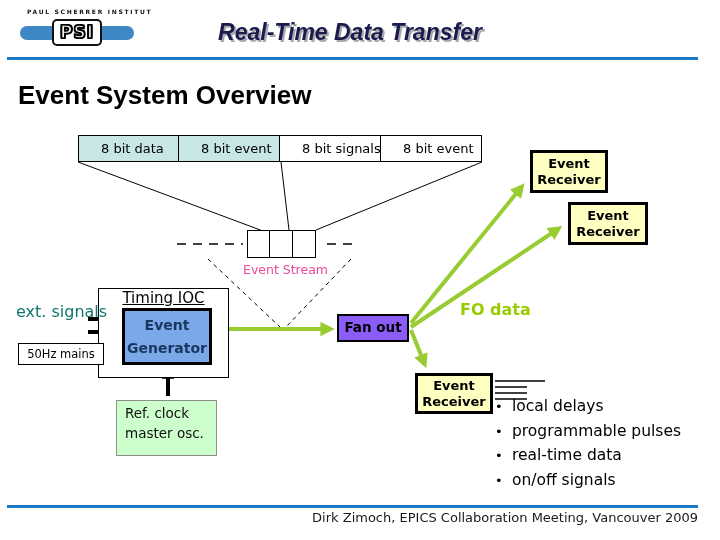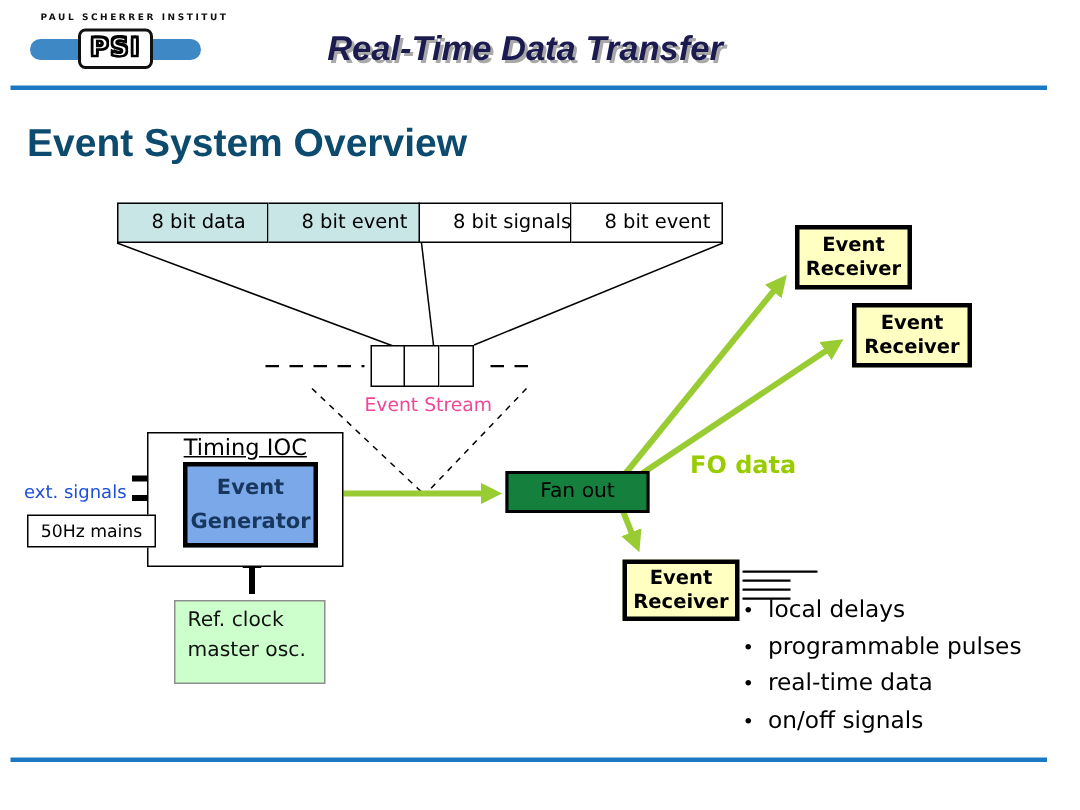--- a/index.html
+++ b/index.html
@@ -32,21 +32,21 @@
     font-size:23px;font-weight:bold;font-style:italic;color:#1b1b4f;
     text-shadow:2px 2px 0 #a9a9a9;white-space:nowrap;
   }
   .rule{position:absolute;left:7px;width:691px;background:#1d78c4;}
   .rule-top{top:57px;height:3px;}
   .rule-bottom{top:505px;height:3px;}
 
   .slide-title{
     position:absolute;left:18px;top:80px;
     font-family:"Liberation Sans",sans-serif;
-    font-size:26px;font-weight:bold;color:#0c4a6e;white-space:nowrap;
+    font-size:26px;font-weight:bold;color:#000000;white-space:nowrap;
   }
 
   
   .frame{position:absolute;left:78px;top:135px;display:flex;z-index:2;}
   .fcell{
     width:101px;height:27px;border:1px solid #000;border-left:none;
     background:#fff;font-size:13px;line-height:25px;padding-left:22px;
     white-space:nowrap;color:#000;
   }
   .fcell:first-child{border-left:1px solid #000;}
@@ -62,35 +62,35 @@
   .timing-box{position:absolute;left:98px;top:288px;width:131px;height:90px;
     border:1px solid #000;background:#fff;z-index:2;}
   .timing-label{position:absolute;left:98px;top:289px;width:131px;text-align:center;
     font-size:15px;color:#000;text-decoration:underline;white-space:nowrap;z-index:3;}
   .eg-box{
     position:absolute;left:122px;top:308px;width:90px;height:57px;
     background:#7aa8e8;border:3px solid #000;z-index:3;
     display:flex;flex-direction:column;justify-content:space-evenly;align-items:center;
     font-size:14px;font-weight:bold;color:#17375e;text-align:center;
   }
-  .ext-signals{position:absolute;left:16px;top:321px;font-size:12px;color:#1d4ed8;white-space:nowrap;z-index:2;}
+  .ext-signals{position:absolute;left:16px;top:302px;font-size:16px;color:#0f766e;white-space:nowrap;z-index:2;}
   .mains-box{position:absolute;left:18px;top:343px;width:86px;height:22px;
     border:1px solid #000;background:#fff;font-size:11.5px;line-height:20px;
     text-align:center;white-space:nowrap;z-index:2;}
   .refclock-box{
     position:absolute;left:116px;top:400px;width:101px;height:56px;
     background:#ccffcc;border:1px solid #8f8f8f;z-index:2;
     font-size:13.5px;color:#111;line-height:20px;padding:2px 0 0 8px;white-space:nowrap;
   }
 
   
   .fanout-box{
-    position:absolute;left:337px;top:314px;width:96px;height:28px;
-    background:#15803d;border:2.5px solid #000;z-index:3;
-    font-size:13.5px;font-weight:normal;color:#000;text-align:center;line-height:22px;
+    position:absolute;left:337px;top:314px;width:72px;height:28px;
+    background:#8b5cf6;border:2.5px solid #000;z-index:3;
+    font-size:13.5px;font-weight:bold;color:#000;text-align:center;line-height:22px;
   }
   .fo-links-label{position:absolute;left:460px;top:300px;
     font-size:16px;font-weight:bold;color:#99cc00;white-space:nowrap;z-index:2;}
 
   
   .er-box{
     position:absolute;background:#ffffc2;border:3px solid #000;z-index:3;
     font-size:13px;font-weight:bold;color:#000;text-align:center;
     display:flex;flex-direction:column;justify-content:center;line-height:16px;
   }
@@ -227,14 +227,15 @@
   </div>
 
   <div class="features">
     <div class="feature"><span class="bullet"></span><span>local delays</span></div>
     <div class="feature"><span class="bullet"></span><span>programmable pulses</span></div>
     <div class="feature"><span class="bullet"></span><span>real-time data</span></div>
     <div class="feature"><span class="bullet"></span><span>on/off signals</span></div>
   </div>
 
   <div class="rule rule-bottom"></div>
+  <div class="footer-credit">Dirk Zimoch, EPICS Collaboration Meeting, Vancouver 2009</div>
 
 </div>
 
 </body></html>

